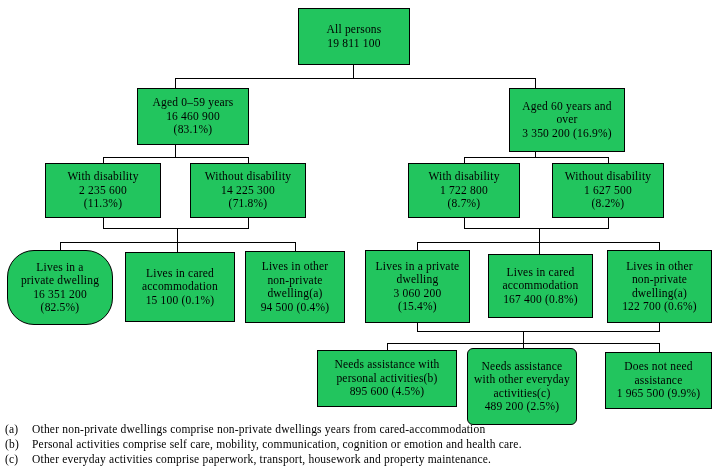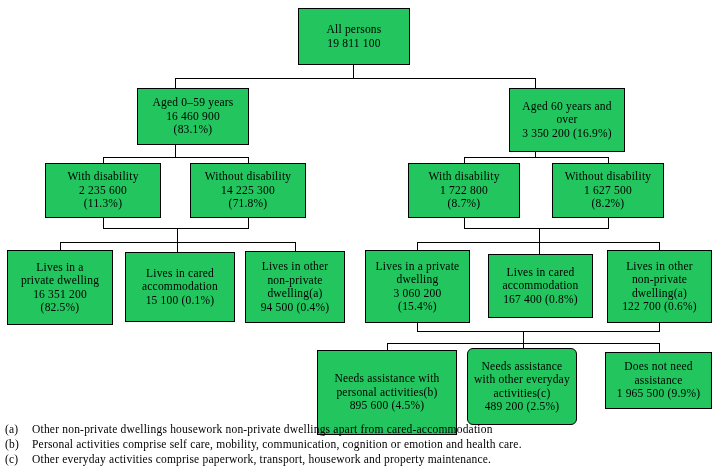--- a/index.html
+++ b/index.html
@@ -30,27 +30,27 @@
   .line { position: absolute; background: #000; }
 
   
   .n-all-persons        { left:298px; top:8px;   width:112px; height:57px; }
   .n-aged-0-59          { left:137px; top:88px;  width:112px; height:57px; }
   .n-aged-60-over       { left:477px; top:88px;  width:116px; height:64px;margin-left:32px; }
   .n-with-dis-l         { left:45px;  top:163px; width:116px; height:55px; }
   .n-without-dis-l      { left:190px; top:163px; width:116px; height:55px; }
   .n-with-dis-r         { left:408px; top:163px; width:112px; height:55px; }
   .n-without-dis-r      { left:552px; top:163px; width:112px; height:55px; }
-  .n-priv-dwell-l       { left:7px;   top:250px; width:106px; height:75px; }
+  .n-priv-dwell-l       { left:7px;   top:250px; width:106px; height:75px;border-radius:27px; }
   .n-cared-l            { left:125px; top:252px; width:110px; height:70px; }
   .n-other-l            { left:245px; top:251px; width:100px; height:72px; }
   .n-priv-dwell-r       { left:365px; top:250px; width:105px; height:73px; }
   .n-cared-r            { left:488px; top:254px; width:105px; height:64px; }
   .n-other-r            { left:607px; top:250px; width:105px; height:73px; }
-  .n-needs-personal     { left:317px; top:350px; width:140px; height:85px; }
+  .n-needs-personal     { left:317px; top:350px; width:140px; height:57px; }
   .n-needs-everyday     { left:467px; top:348px; width:110px; height:77px;border-radius:6px; }
   .n-no-assist          { left:605px; top:352px; width:107px; height:57px; }
 
   .footnotes {
     position: absolute;
     left: 5px;
     top: 422px;
     font-size: 11.5px;
     line-height: 15px;
     letter-spacing: 0.2px;
@@ -151,21 +151,21 @@
 with other everyday
 activities(c)
 489 200 (2.5%)</div>
   <div class="node n-no-assist">Does not need
 assistance
 1 965 500 (9.9%)</div>
 
   <div class="footnotes">
     <div class="fn-row">
       <span class="fn-marker">(a)</span>
-      <span class="fn-text">Other non-private dwellings housework non-private dwellings apart from cared-accommodation</span>
+      <span class="fn-text">Other non-private dwellings comprise non-private dwellings years from cared-accommodation</span>
     </div>
     <div class="fn-row">
       <span class="fn-marker">(b)</span>
       <span class="fn-text">Personal activities comprise self care, mobility, communication, cognition or emotion and health care.</span>
     </div>
     <div class="fn-row">
       <span class="fn-marker">(c)</span>
       <span class="fn-text">Other everyday activities comprise paperwork, transport, housework and property maintenance.</span>
     </div>
   </div>

